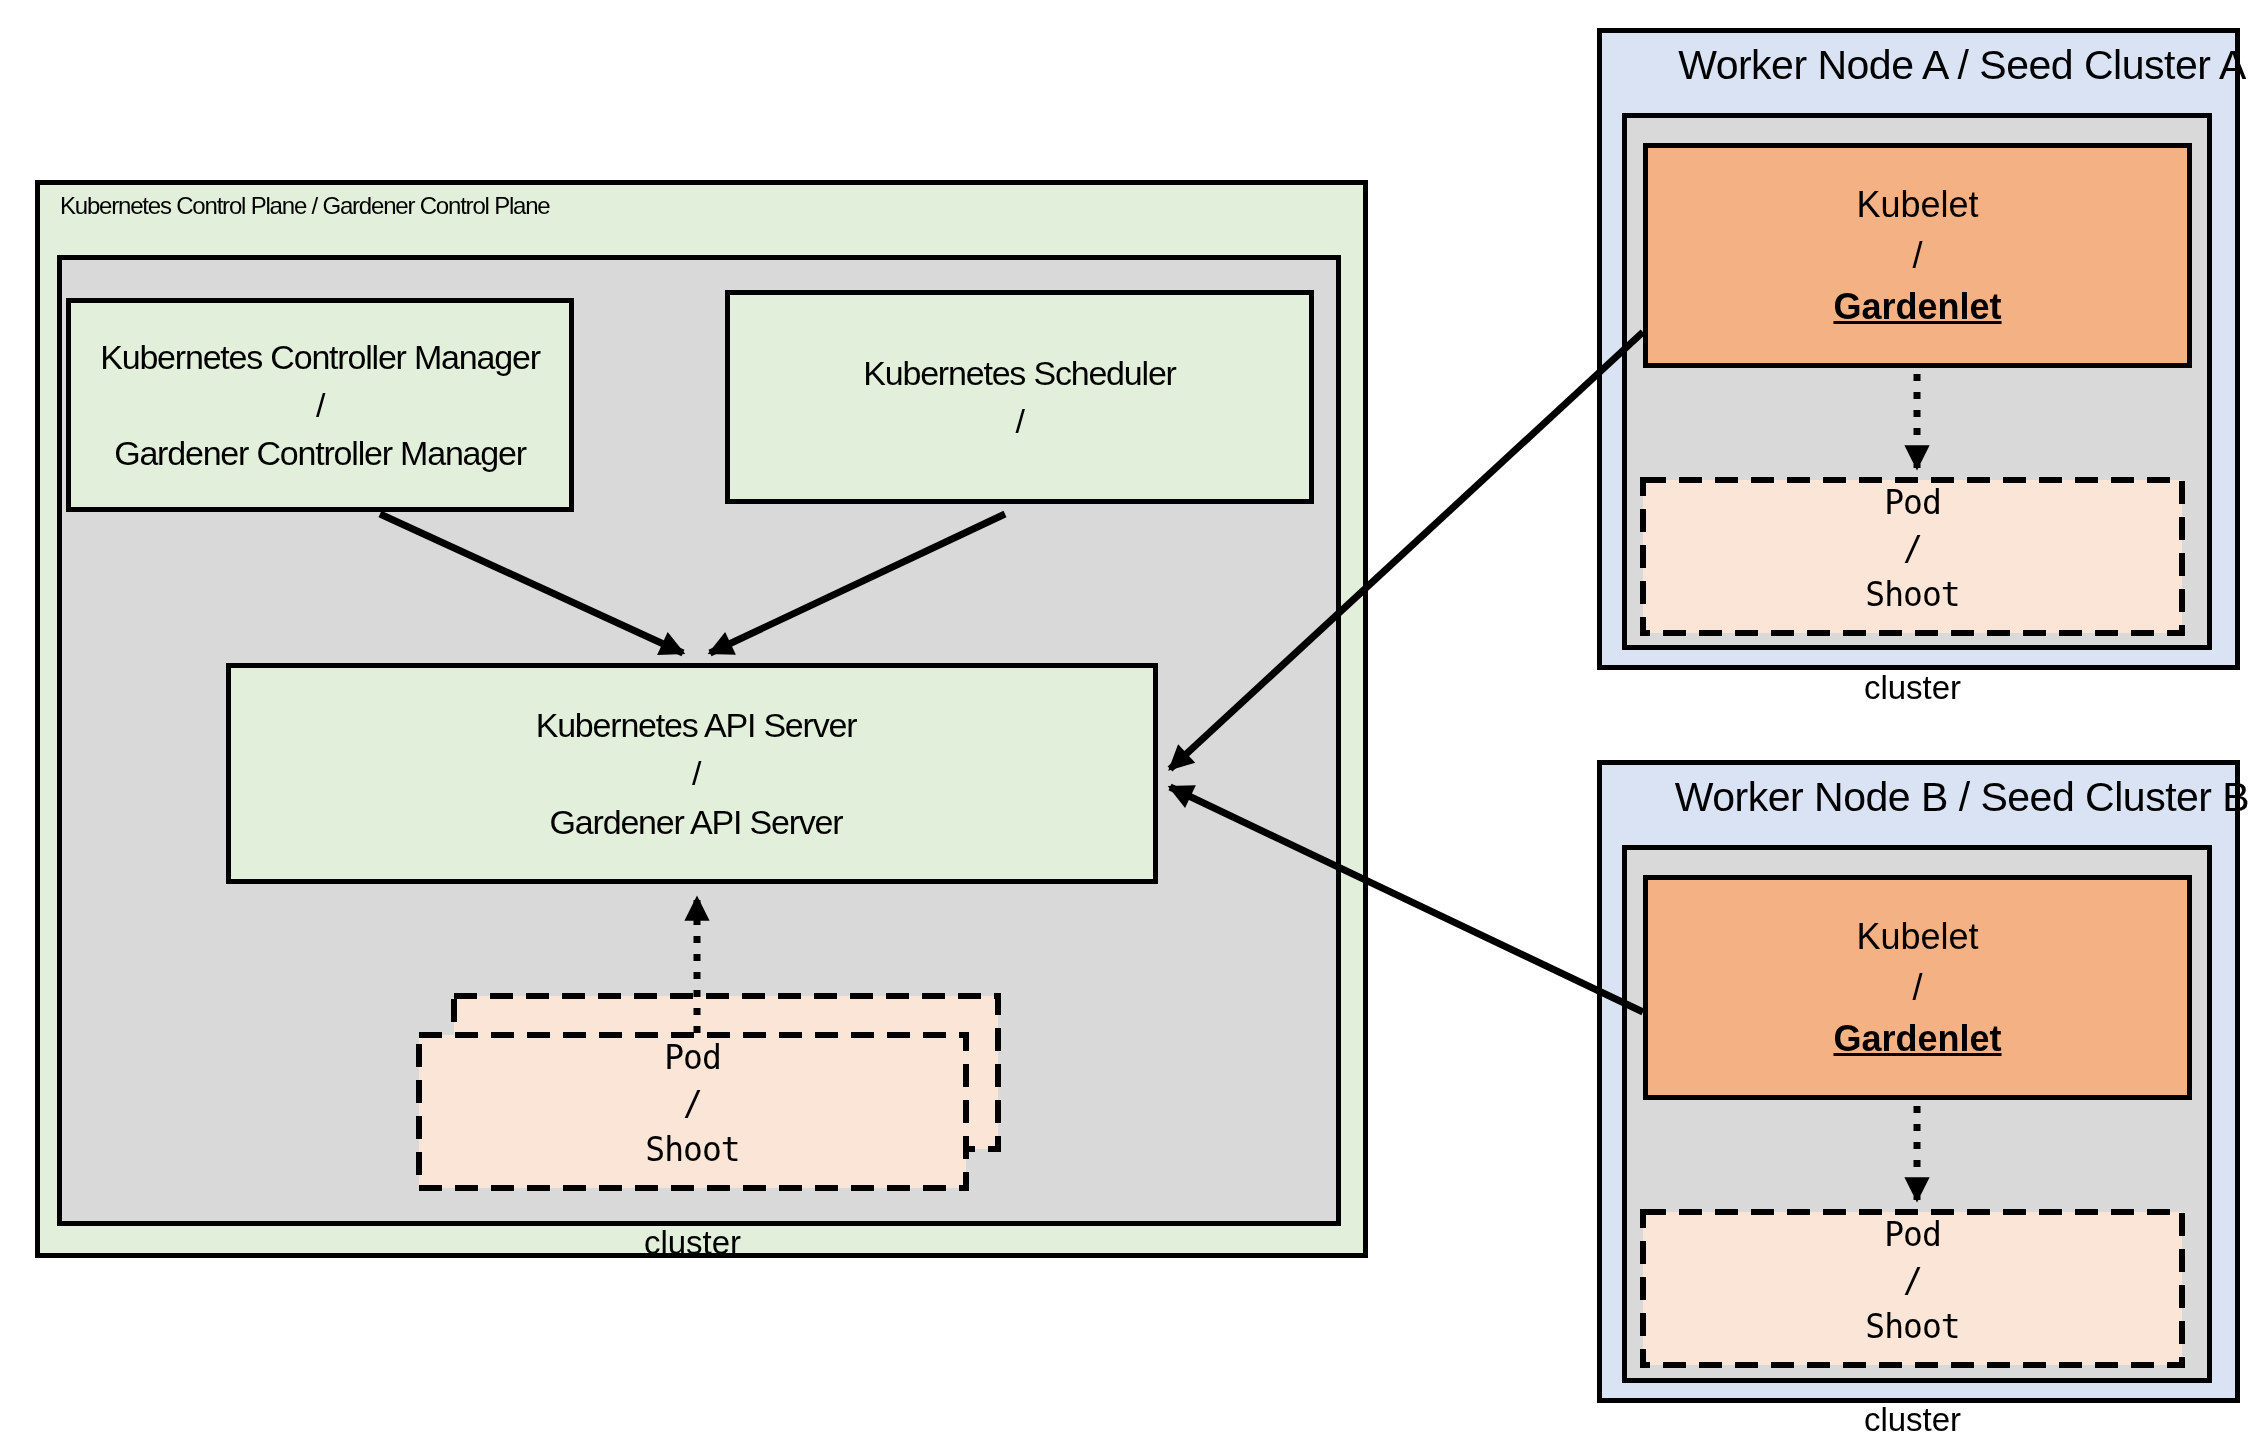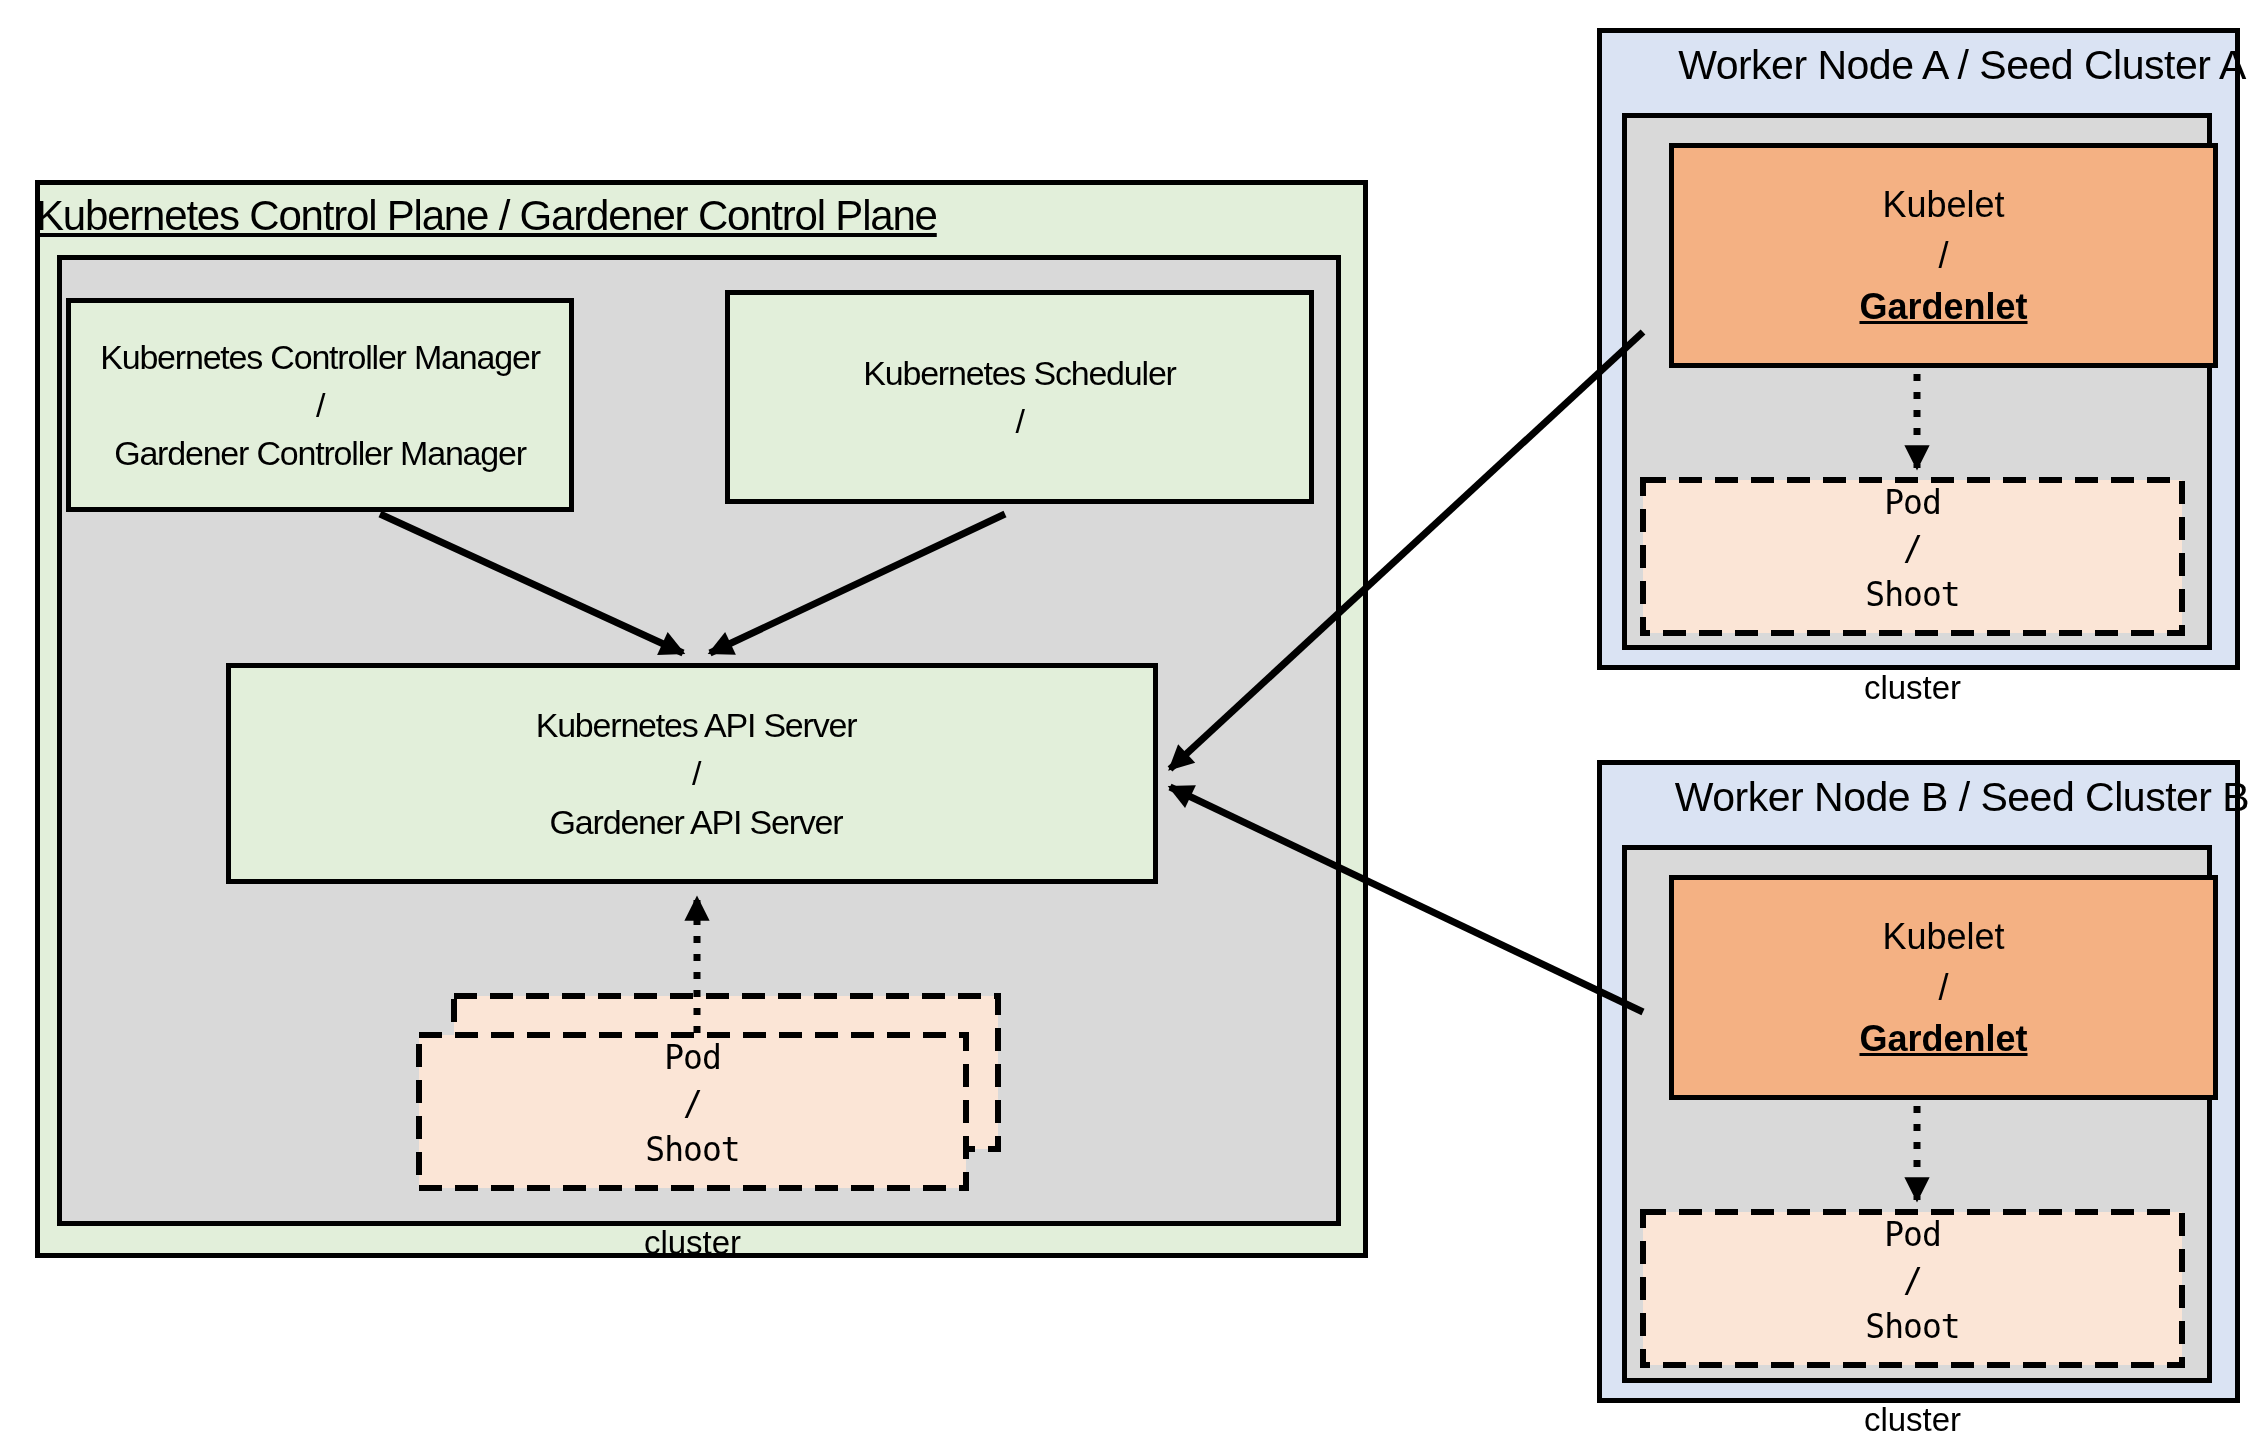--- a/index.html
+++ b/index.html
@@ -7,34 +7,34 @@
     position:relative;
     width:2266px;height:1434px;
     background:#ffffff;
     font-family:"Liberation Sans",sans-serif;
     color:#000;
     overflow:hidden;
   }
   .sbox{position:absolute;box-sizing:border-box;border:5px solid #000;}
   .fill-green{background:#e2efda;}
   .fill-gray{background:#d9d9d9;}
-  .fill-orange{background:#f4b183;margin-left:26px;}
+  .fill-orange{background:#f4b183;}
   .fill-blue{background:#dae3f3;}
   .lines{
     display:flex;flex-direction:column;justify-content:center;align-items:center;
     width:100%;height:100%;text-align:center;
   }
   .lines span{display:block;line-height:1.42;}
   .cp-font{letter-spacing:-1.2px;}
   .fs34{font-size:34px;}
   .fs36{font-size:36px;}
   .bold{font-weight:bold;text-decoration:underline;}
   .cp-title{
-    position:absolute;left:36px;top:192px;
-    font-size:42px;letter-spacing:-1.2px;white-space:nowrap;text-decoration:underline;
+    position:absolute;left:60px;top:192px;
+    font-size:24px;letter-spacing:-1.2px;white-space:nowrap;
   }
   .wn-title{
     position:absolute;width:730px;text-align:center;
     font-size:41px;letter-spacing:-0.5px;white-space:nowrap;
   }
   .svg-layer{position:absolute;left:0;top:0;z-index:5;}
   .pod-text{
     position:absolute;z-index:6;
     display:flex;flex-direction:column;justify-content:space-between;align-items:center;
     text-align:center;

